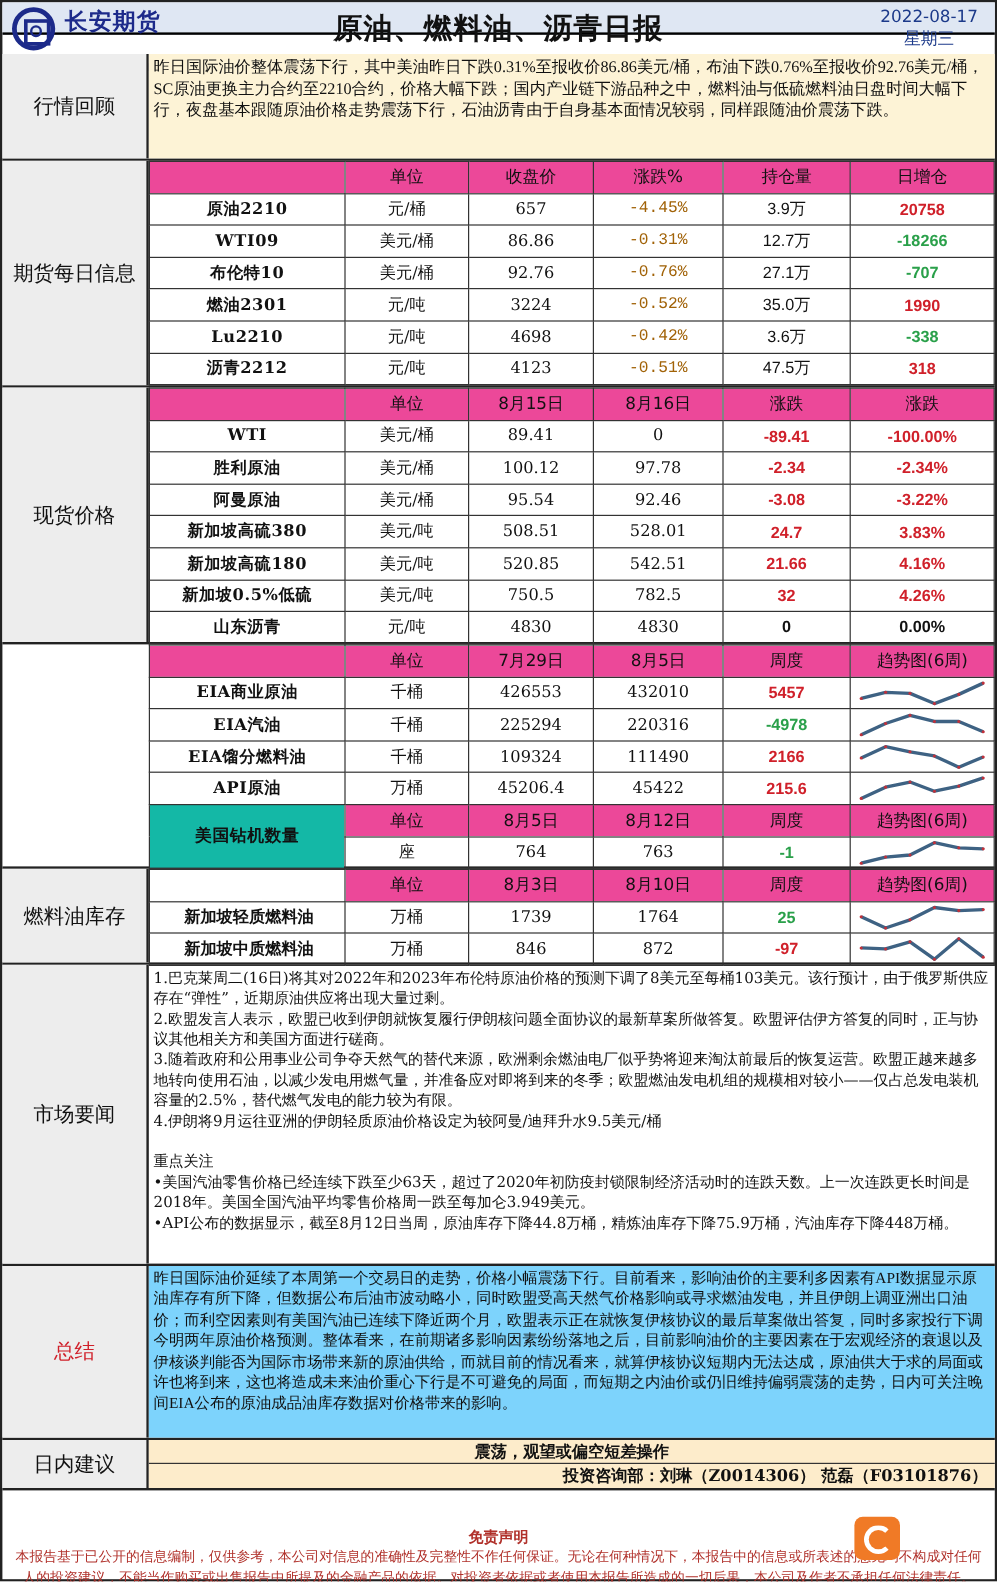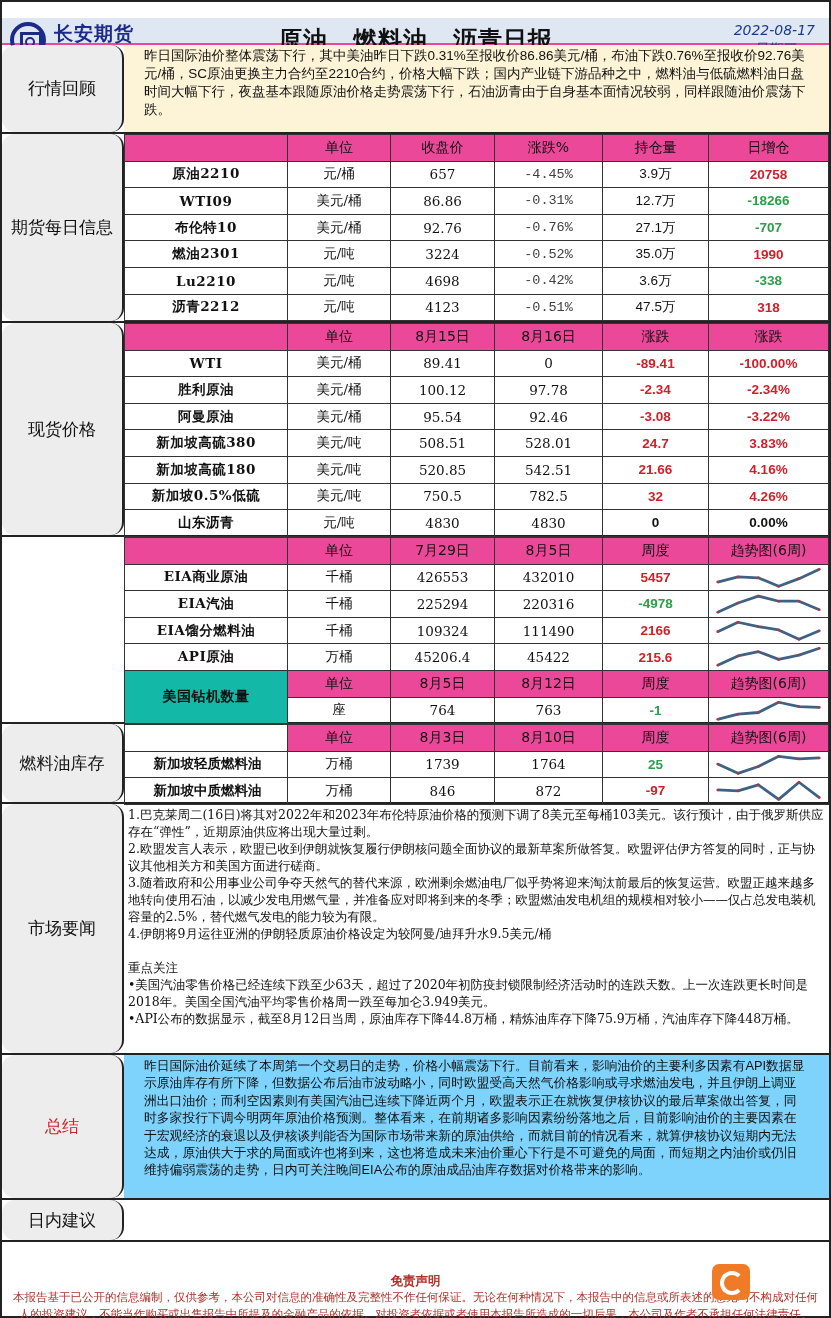--- a/index.html
+++ b/index.html
@@ -1,45 +1,45 @@
 <!DOCTYPE html>
 <html><head>
 <meta charset="utf-8">
 <style>
   * { box-sizing: border-box; margin: 0; padding: 0; }
   body { width: 831px; height: 1318px; background: #fff; font-family: "DejaVu Sans", "Liberation Sans", sans-serif; color: #111; overflow: hidden; }
   .page { position: relative; width: 831px; height: 1318px; border: 2px solid #222; }
-  .header { position: absolute; left: 0; top: 16px; width: 827px; height: 27px; background: #dfe7f3; border-bottom: 2px solid #ec4899; }
+  .header { position: absolute; left: 0; top: 0; width: 827px; height: 27px; background: #dfe7f3; border-bottom: 2px solid #000000; }
   .logo { position: absolute; left: 8px; top: 3px; width: 150px; height: 38px; }
   .logo-circle { position: absolute; left: 0; top: 1px; width: 36px; height: 36px; border: 4px solid #1c2a8a; border-radius: 50%; }
   .logo-circle::before { content: ""; position: absolute; left: 6px; top: 6px; width: 16px; height: 16px; border: 3px solid #1c2a8a; }
   .logo-circle::after { content: ""; position: absolute; left: 11px; top: 11px; width: 6px; height: 6px; border: 2px solid #1c2a8a; border-radius: 50%; }
   .logo-cn { position: absolute; left: 44px; top: 0px; font-size: 19px; font-weight: bold; color: #1c2a8a; letter-spacing: 1px; white-space: nowrap; }
   .logo-en { position: absolute; left: 44px; top: 24px; font-size: 9.5px; font-weight: bold; color: #1c2a8a; white-space: nowrap; font-family: Liberation Sans, sans-serif; margin-top: 22px; }
   .title { position: absolute; left: 0; width: 827px; top: 6px; text-align: center; font-size: 24px; font-weight: bold; color: #111; letter-spacing: 1px; }
-  .date { position: absolute; right: 14px; top: 3px; font-size: 14px; color: #1c3a8a; text-align: center; line-height: 19px; font-style: italic; }
+  .date { position: absolute; right: 14px; top: 3px; font-size: 14px; color: #1c3a8a; text-align: center; line-height: 19px; }
 
   .row-section { position: absolute; left: 0; width: 827px; border-bottom: 2px solid #222; }
-  .label-col { position: absolute; left: 0; top: 0; bottom: 0; width: 122px; background: #ededed; border-right: 2px solid #222; display: flex; align-items: center; justify-content: center; font-size: 17px; color: #111; border-radius: 13px; }
+  .label-col { position: absolute; left: 0; top: 0; bottom: 0; width: 122px; background: #ededed; border-right: 2px solid #222; display: flex; align-items: center; justify-content: center; font-size: 17px; color: #111; }
   .content-col { position: absolute; left: 122px; top: 0; right: 0; bottom: 0; }
 
-  .para { padding: 2px 20px; font-family: Liberation Sans, sans-serif; font-size: 13.5px; line-height: 18px; color: #111; }
+  .para { padding: 2px 4px; font-family: Liberation Serif, serif; font-size: 13.5px; line-height: 18px; color: #111; }
   .bg-yellow { background: #fdf3d6; }
   .bg-blue { background: #7dd3fc; }
 
   table.grid { border-collapse: collapse; width: 100%; table-layout: fixed; }
   table.grid td { border: 1px solid #333; height: 26.6px; text-align: center; font-size: 13.5px; font-family: "DejaVu Serif", "Liberation Serif", serif; padding: 0; white-space: nowrap; overflow: hidden; }
   table.grid tr.head td { background: #ec4899; font-family: "DejaVu Sans", "Liberation Sans", sans-serif; font-size: 14px; }
   td.name { font-weight: bold; letter-spacing: 0.5px; }
   td.name-l { text-align: right; padding-left: 3px !important; font-weight: bold; }
   .num-sans { font-family: "Liberation Sans", sans-serif !important; font-weight: bold; }
   .green { color: #2aa04a; }
   .red { color: #d0202a; }
   .black { color: #111; }
-  .mono-green { color: #404040; font-family: "Liberation Mono", monospace !important; }
+  .mono-green { color: #a16207; font-family: "Liberation Mono", monospace !important; }
 
   .spark { width: 100%; height: 100%; display: block; }
 
   .news { padding: 2px 4px; font-family: "DejaVu Serif", "Liberation Serif", serif; font-size: 12.5px; line-height: 17px; color: #111; }
   .news p { margin: 0; }
   .news .gap { height: 17px; }
 
   .advice-top { height: 25px; border-bottom: 1px solid #333; background: #fdeccb; text-align: center; font-family: "DejaVu Serif", serif; font-size: 13.5px; line-height: 25px; font-weight: bold; }
   .advice-bot { height: 23px; background: #fdeccb; text-align: right; padding-right: 6px; font-family: "DejaVu Serif", serif; font-size: 13.5px; line-height: 23px; font-weight: bold; }
 
@@ -432,20 +432,24 @@
 
   <div class="row-section" style="top:1053px;height:145px;">
     <div class="label-col" style="color:#d0202a">总结</div>
     <div class="content-col bg-blue">
       <div class="para" style="font-size:12.8px;line-height:17.4px;">昨日国际油价延续了本周第一个交易日的走势，价格小幅震荡下行。目前看来，影响油价的主要利多因素有API数据显示原油库存有所下降，但数据公布后油市波动略小，同时欧盟受高天然气价格影响或寻求燃油发电，并且伊朗上调亚洲出口油价；而利空因素则有美国汽油已连续下降近两个月，欧盟表示正在就恢复伊核协议的最后草案做出答复，同时多家投行下调今明两年原油价格预测。整体看来，在前期诸多影响因素纷纷落地之后，目前影响油价的主要因素在于宏观经济的衰退以及伊核谈判能否为国际市场带来新的原油供给，而就目前的情况看来，就算伊核协议短期内无法达成，原油供大于求的局面或许也将到来，这也将造成未来油价重心下行是不可避免的局面，而短期之内油价或仍旧维持偏弱震荡的走势，日内可关注晚间EIA公布的原油成品油库存数据对价格带来的影响。</div>
     </div>
   </div>
 
   <div class="row-section" style="top:1198px;height:42px;">
     <div class="label-col">日内建议</div>
+    <div class="content-col">
+      <div class="advice-top" style="height:20px;line-height:20px;">震荡，观望或偏空短差操作</div>
+      <div class="advice-bot" style="height:20px;line-height:20px;">投资咨询部：刘琳（Z0014306） 范磊（F03101876）</div>
+    </div>
   </div>
 
   <div class="disclaimer">
     <div class="disc-title">免责声明</div>
     <div class="disc-body">本报告基于已公开的信息编制，仅供参考，本公司对信息的准确性及完整性不作任何保证。无论在何种情况下，本报告中的信息或所表述的意见均不构成对任何人的投资建议，不能当作购买或出售报告中所提及的金融产品的依据。对投资者依据或者使用本报告所造成的一切后果，本公司及作者不承担任何法律责任。</div>
   </div>
   <div class="watermark"></div>
 </div>
 
 </body></html>

